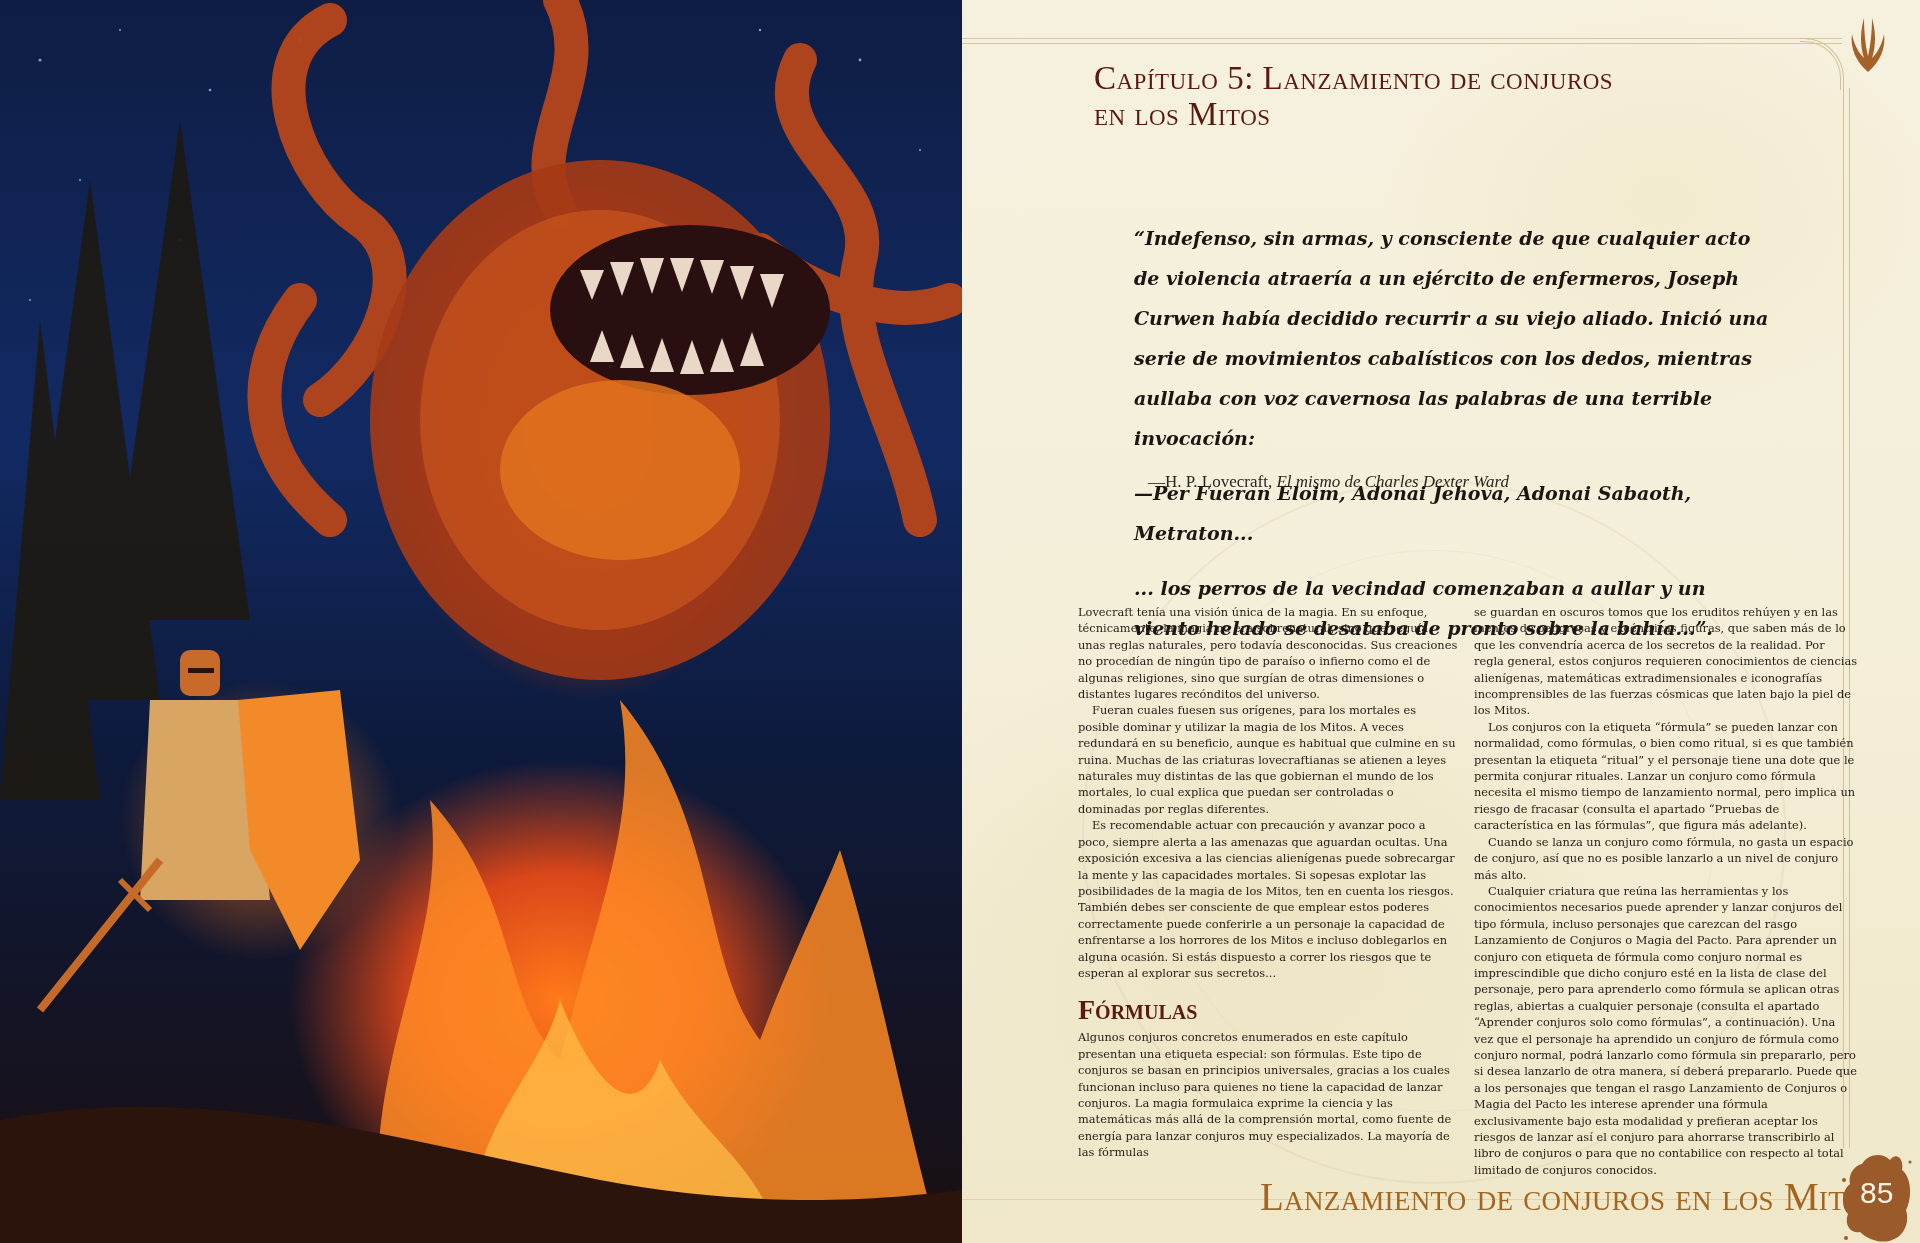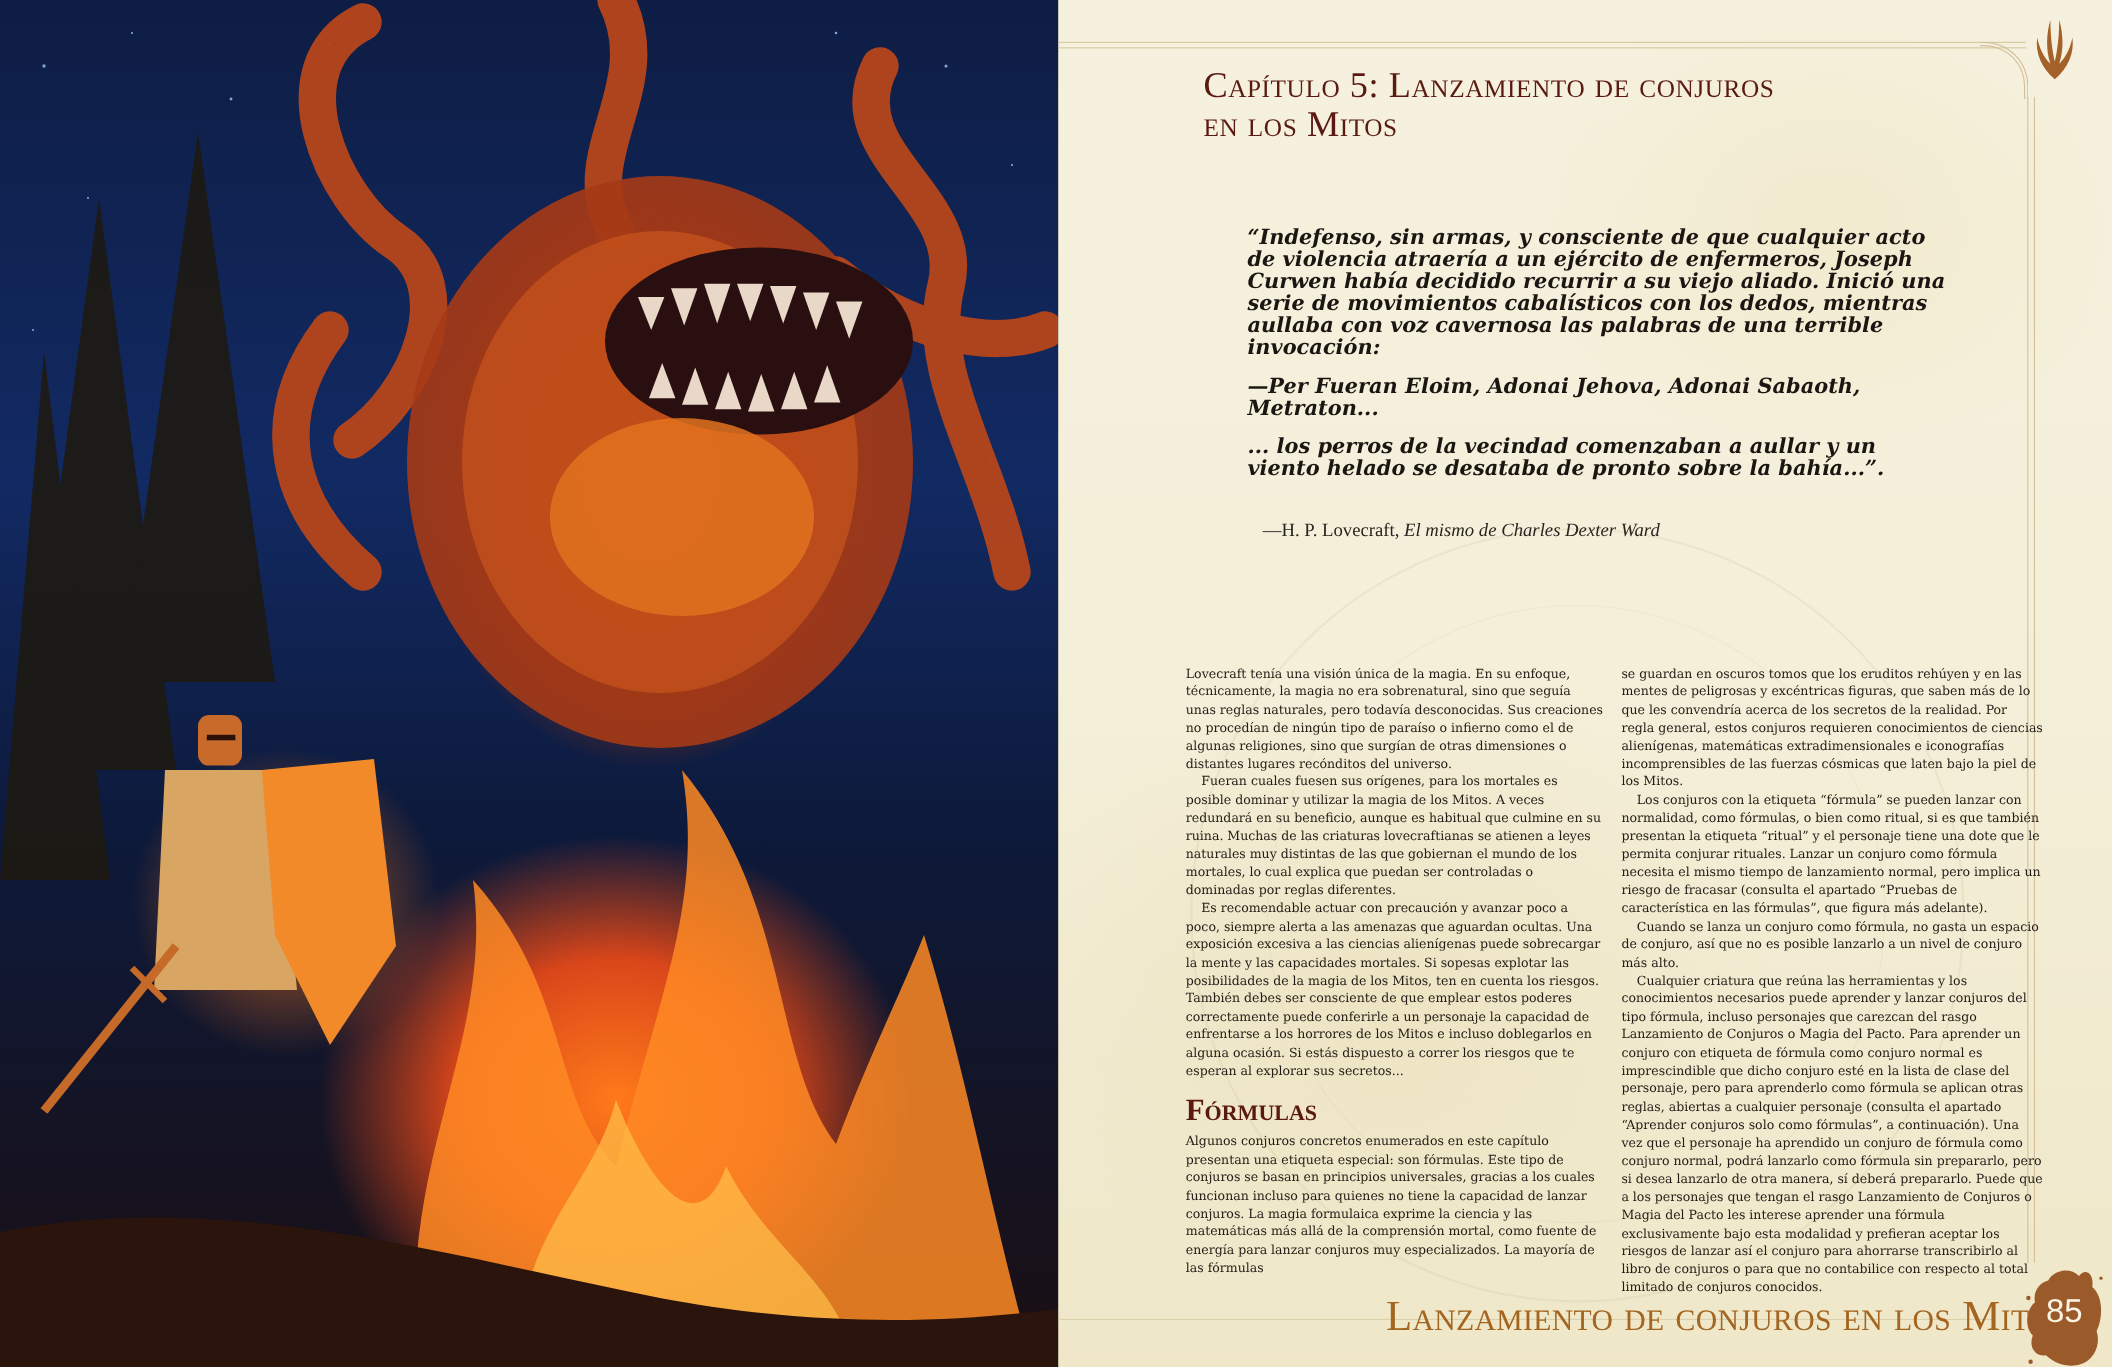--- a/index.html
+++ b/index.html
@@ -24,21 +24,21 @@
   .frame-bottom { position:absolute; left:0; top:1199px; width:850px; height:3px; border-top:1px solid #ddd0ad; }
   .frame-right { position:absolute; left:881px; top:88px; width:5px; height:1060px; border-left:1px solid #d2c09a; border-right:1px solid #d2c09a; }
   .corner-arc { position:absolute; left:838px; top:38px; width:44px; height:52px; border-top:4px double #d2c09a; border-right:4px double #d2c09a; border-top-right-radius:40px; box-sizing:border-box; }
   .emblem { position:absolute; left:884px; top:14px; width:44px; height:60px; }
   .chapter-title {
     position:absolute; left:132px; top:60px; width:720px;
     font-family:"Liberation Serif", serif; color:#5a1a12; font-size:33px; line-height:36px;
     font-variant:small-caps; letter-spacing:0.5px;
   }
   .epigraph { position:absolute; left:172px; top:206px; width:640px; font-family:"DejaVu Serif", serif; color:#1c1612; font-weight:bold; font-style:italic; }
-  .epigraph p { margin:0 0 15px 0; font-size:19px; line-height:20px; }
+  .epigraph p { margin:12px 0 15px 0; font-size:19px; line-height:40px; }
   .attribution { position:absolute; left:186px; top:472px; font-family:"Liberation Serif", serif; font-size:17px; color:#2a2420; }
   .attribution i { font-style:italic; }
   .col { position:absolute; top:604px; width:380px; font-family:"DejaVu Serif", serif; font-size:11.4px; line-height:16.4px; color:#231c16; }
   .col p { margin:0; text-indent:0; }
   .col p.ind { text-indent:14px; }
   .col b { font-weight:normal; }
   .col-left { left:116px; }
   .col-right { left:512px; width:384px; }
   .section-head { font-family:"Liberation Serif", serif; font-variant:small-caps; color:#5a1a12; font-size:28px; font-weight:bold; margin:16px 0 6px 0; line-height:26px; }
   .footer-title { position:absolute; left:298px; top:1174px; font-family:"Liberation Serif", serif; font-variant:small-caps; color:#a3651f; font-size:39px; letter-spacing:0.3px; }

